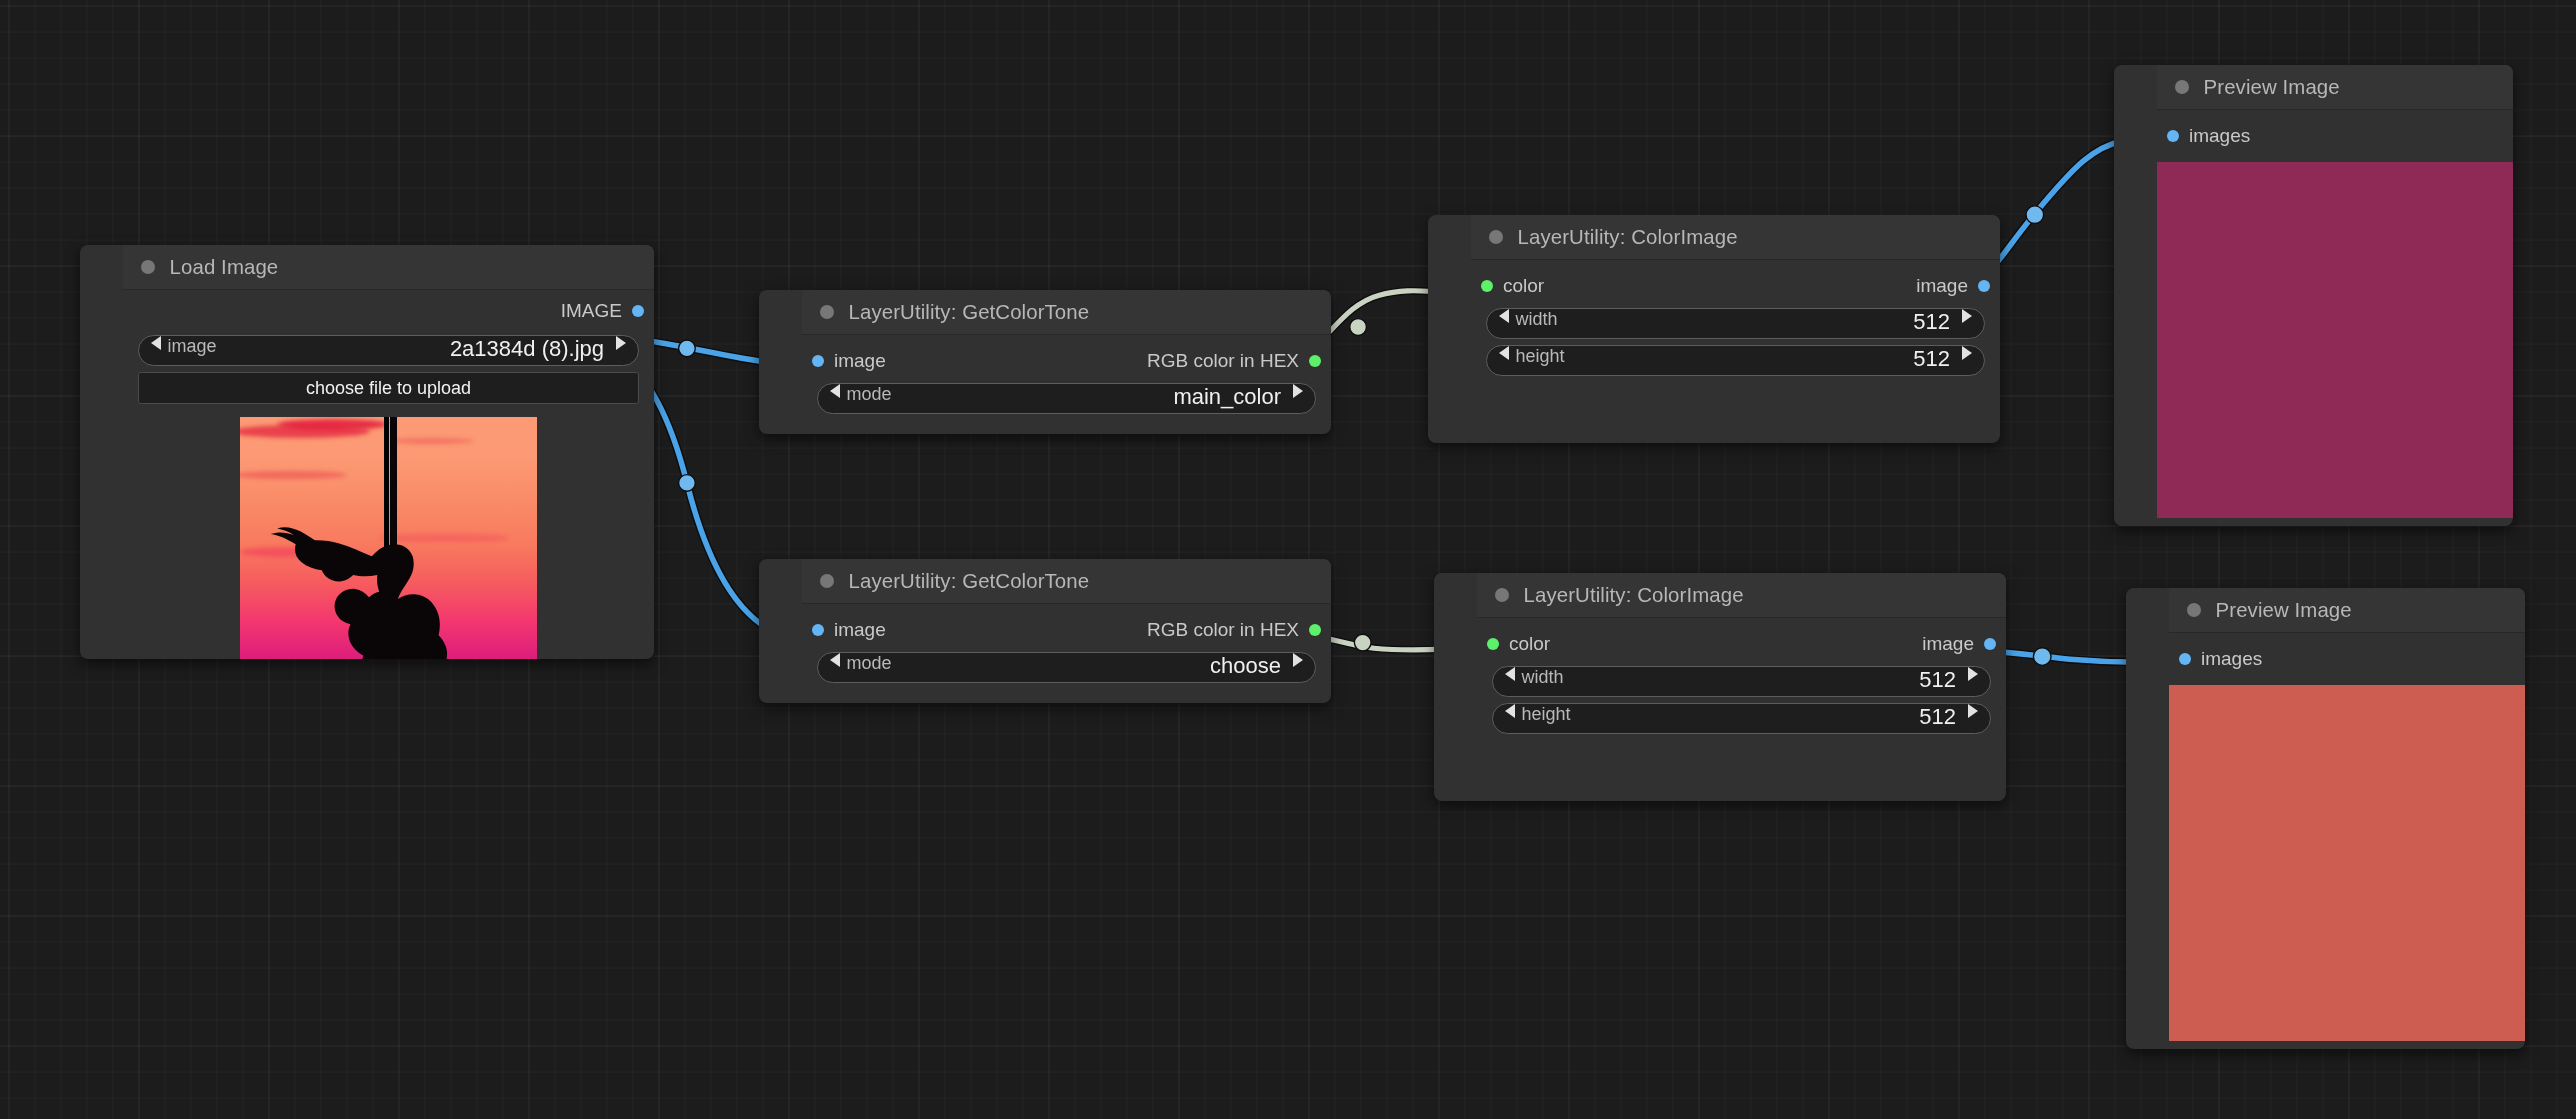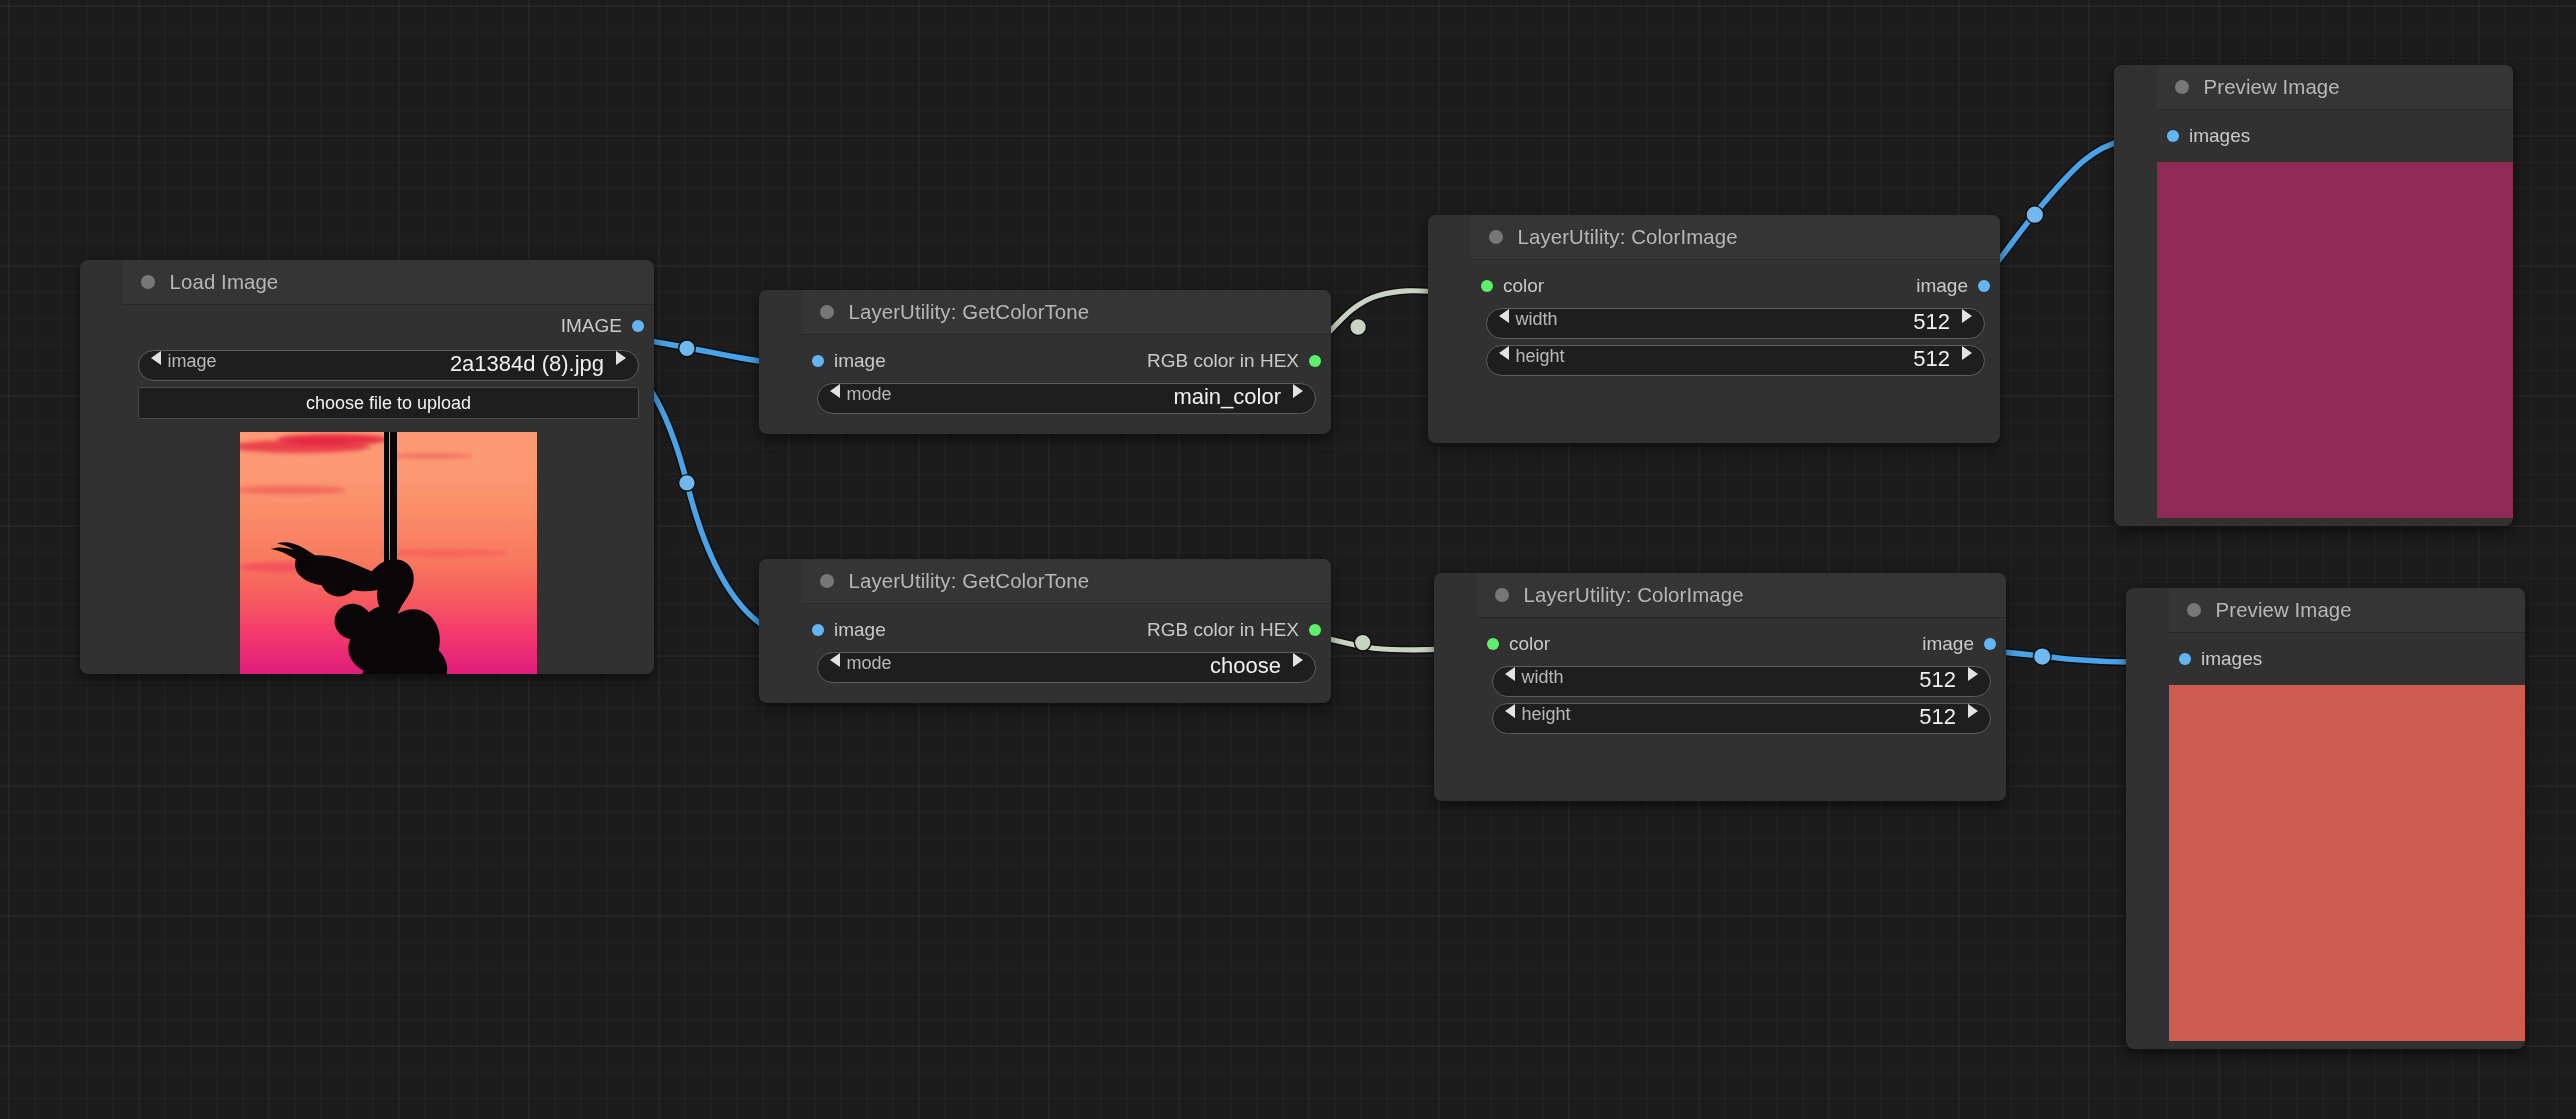--- a/index.html
+++ b/index.html
@@ -232,21 +232,21 @@
 
     <path d="M 2090,314 C 2140,314 2150,280 2192,230 C 2235,178 2255,158 2288,151" fill="none" stroke="#0d0d0d" stroke-width="9" stroke-linecap="round"></path>
     <path d="M 2090,314 C 2140,314 2150,280 2192,230 C 2235,178 2255,158 2288,151" fill="none" stroke="#4aa3e8" stroke-width="6" stroke-linecap="round"></path>
     <circle cx="2192" cy="231" r="9.5" fill="#6fb9ef" stroke="#0d0d0d" stroke-width="1.5"></circle>
 
     <path d="M 2095,699 C 2150,699 2190,706 2230,710 C 2265,713 2285,713 2300,713" fill="none" stroke="#0d0d0d" stroke-width="9" stroke-linecap="round"></path>
     <path d="M 2095,699 C 2150,699 2190,706 2230,710 C 2265,713 2285,713 2300,713" fill="none" stroke="#4aa3e8" stroke-width="6" stroke-linecap="round"></path>
     <circle cx="2200" cy="707" r="9.5" fill="#6fb9ef" stroke="#0d0d0d" stroke-width="1.5"></circle>
   </svg>
 
-  <div class="node" style="left:80px; top:260px; width:531px; height:414px;">
+  <div class="node" style="left:80px; top:245px; width:531px; height:414px;">
     <div class="node-header">
       <span class="node-dot"></span>
       <span class="node-title">Load Image</span>
     </div>
     <div class="node-body">
 
       <div class="slot-row slot-out" style="margin-top:5.6px;">
         <span class="slot-label">IMAGE</span>
         <span class="port out image"></span>
       </div>

